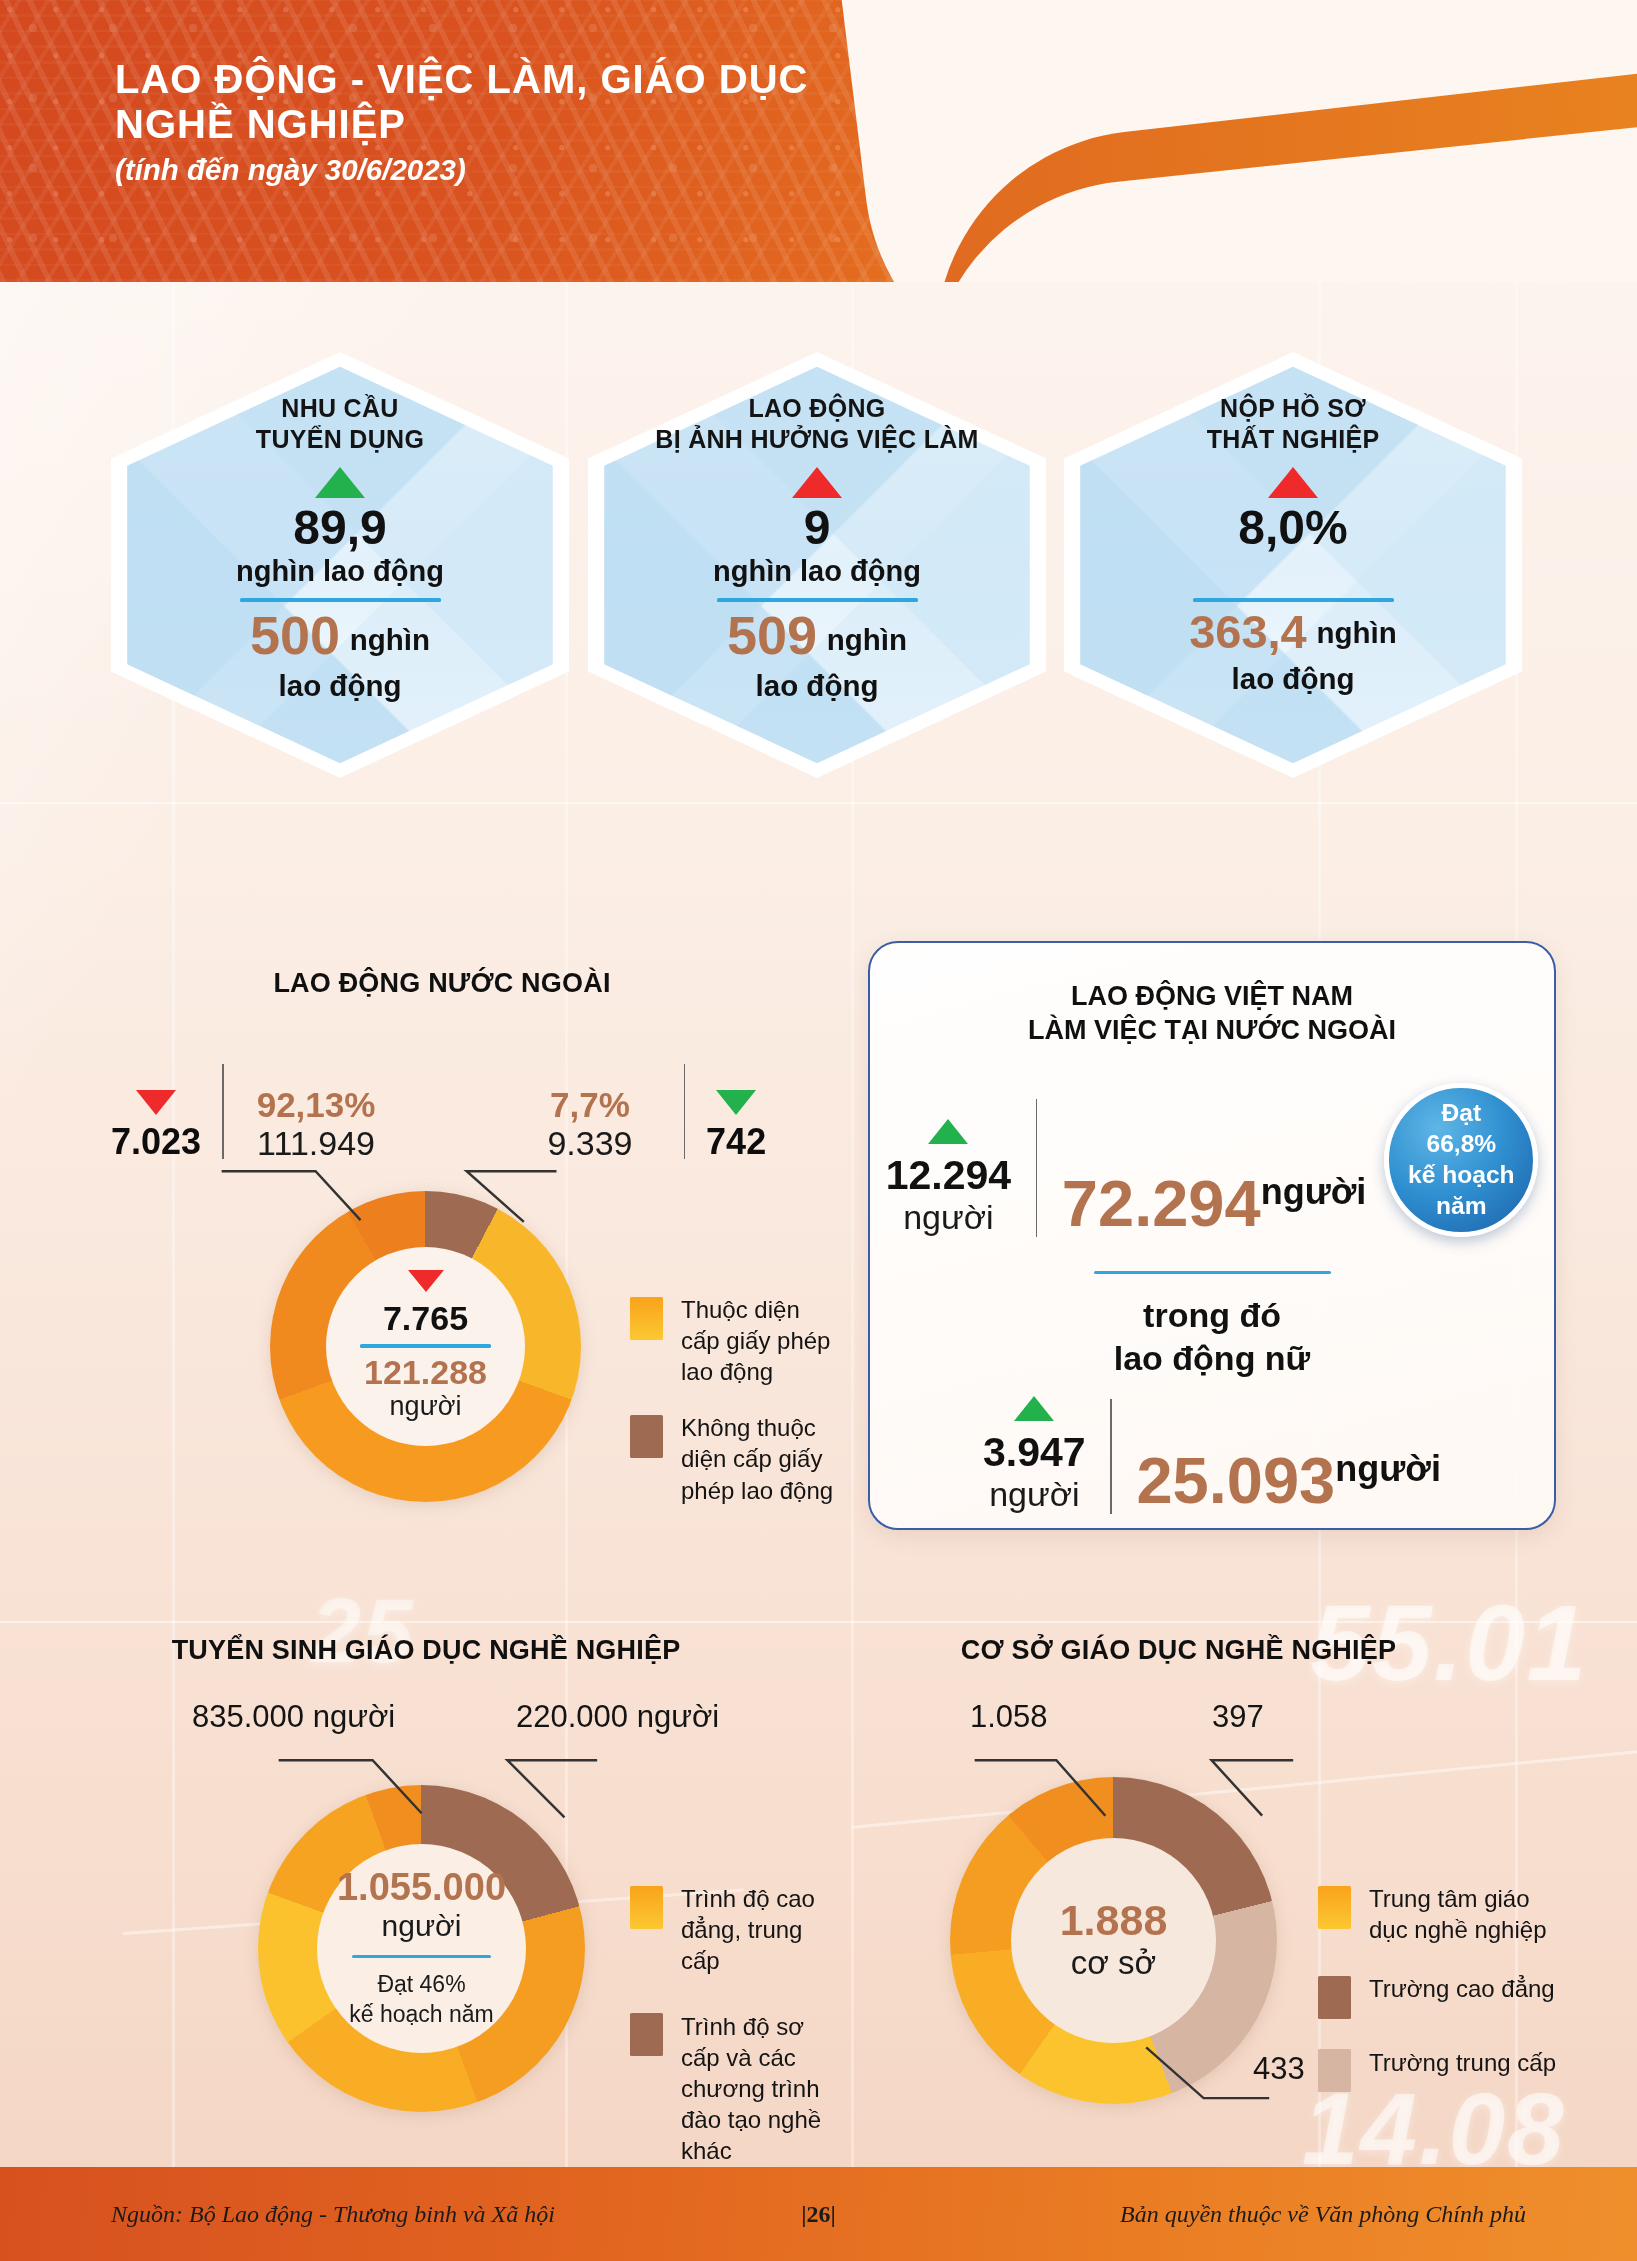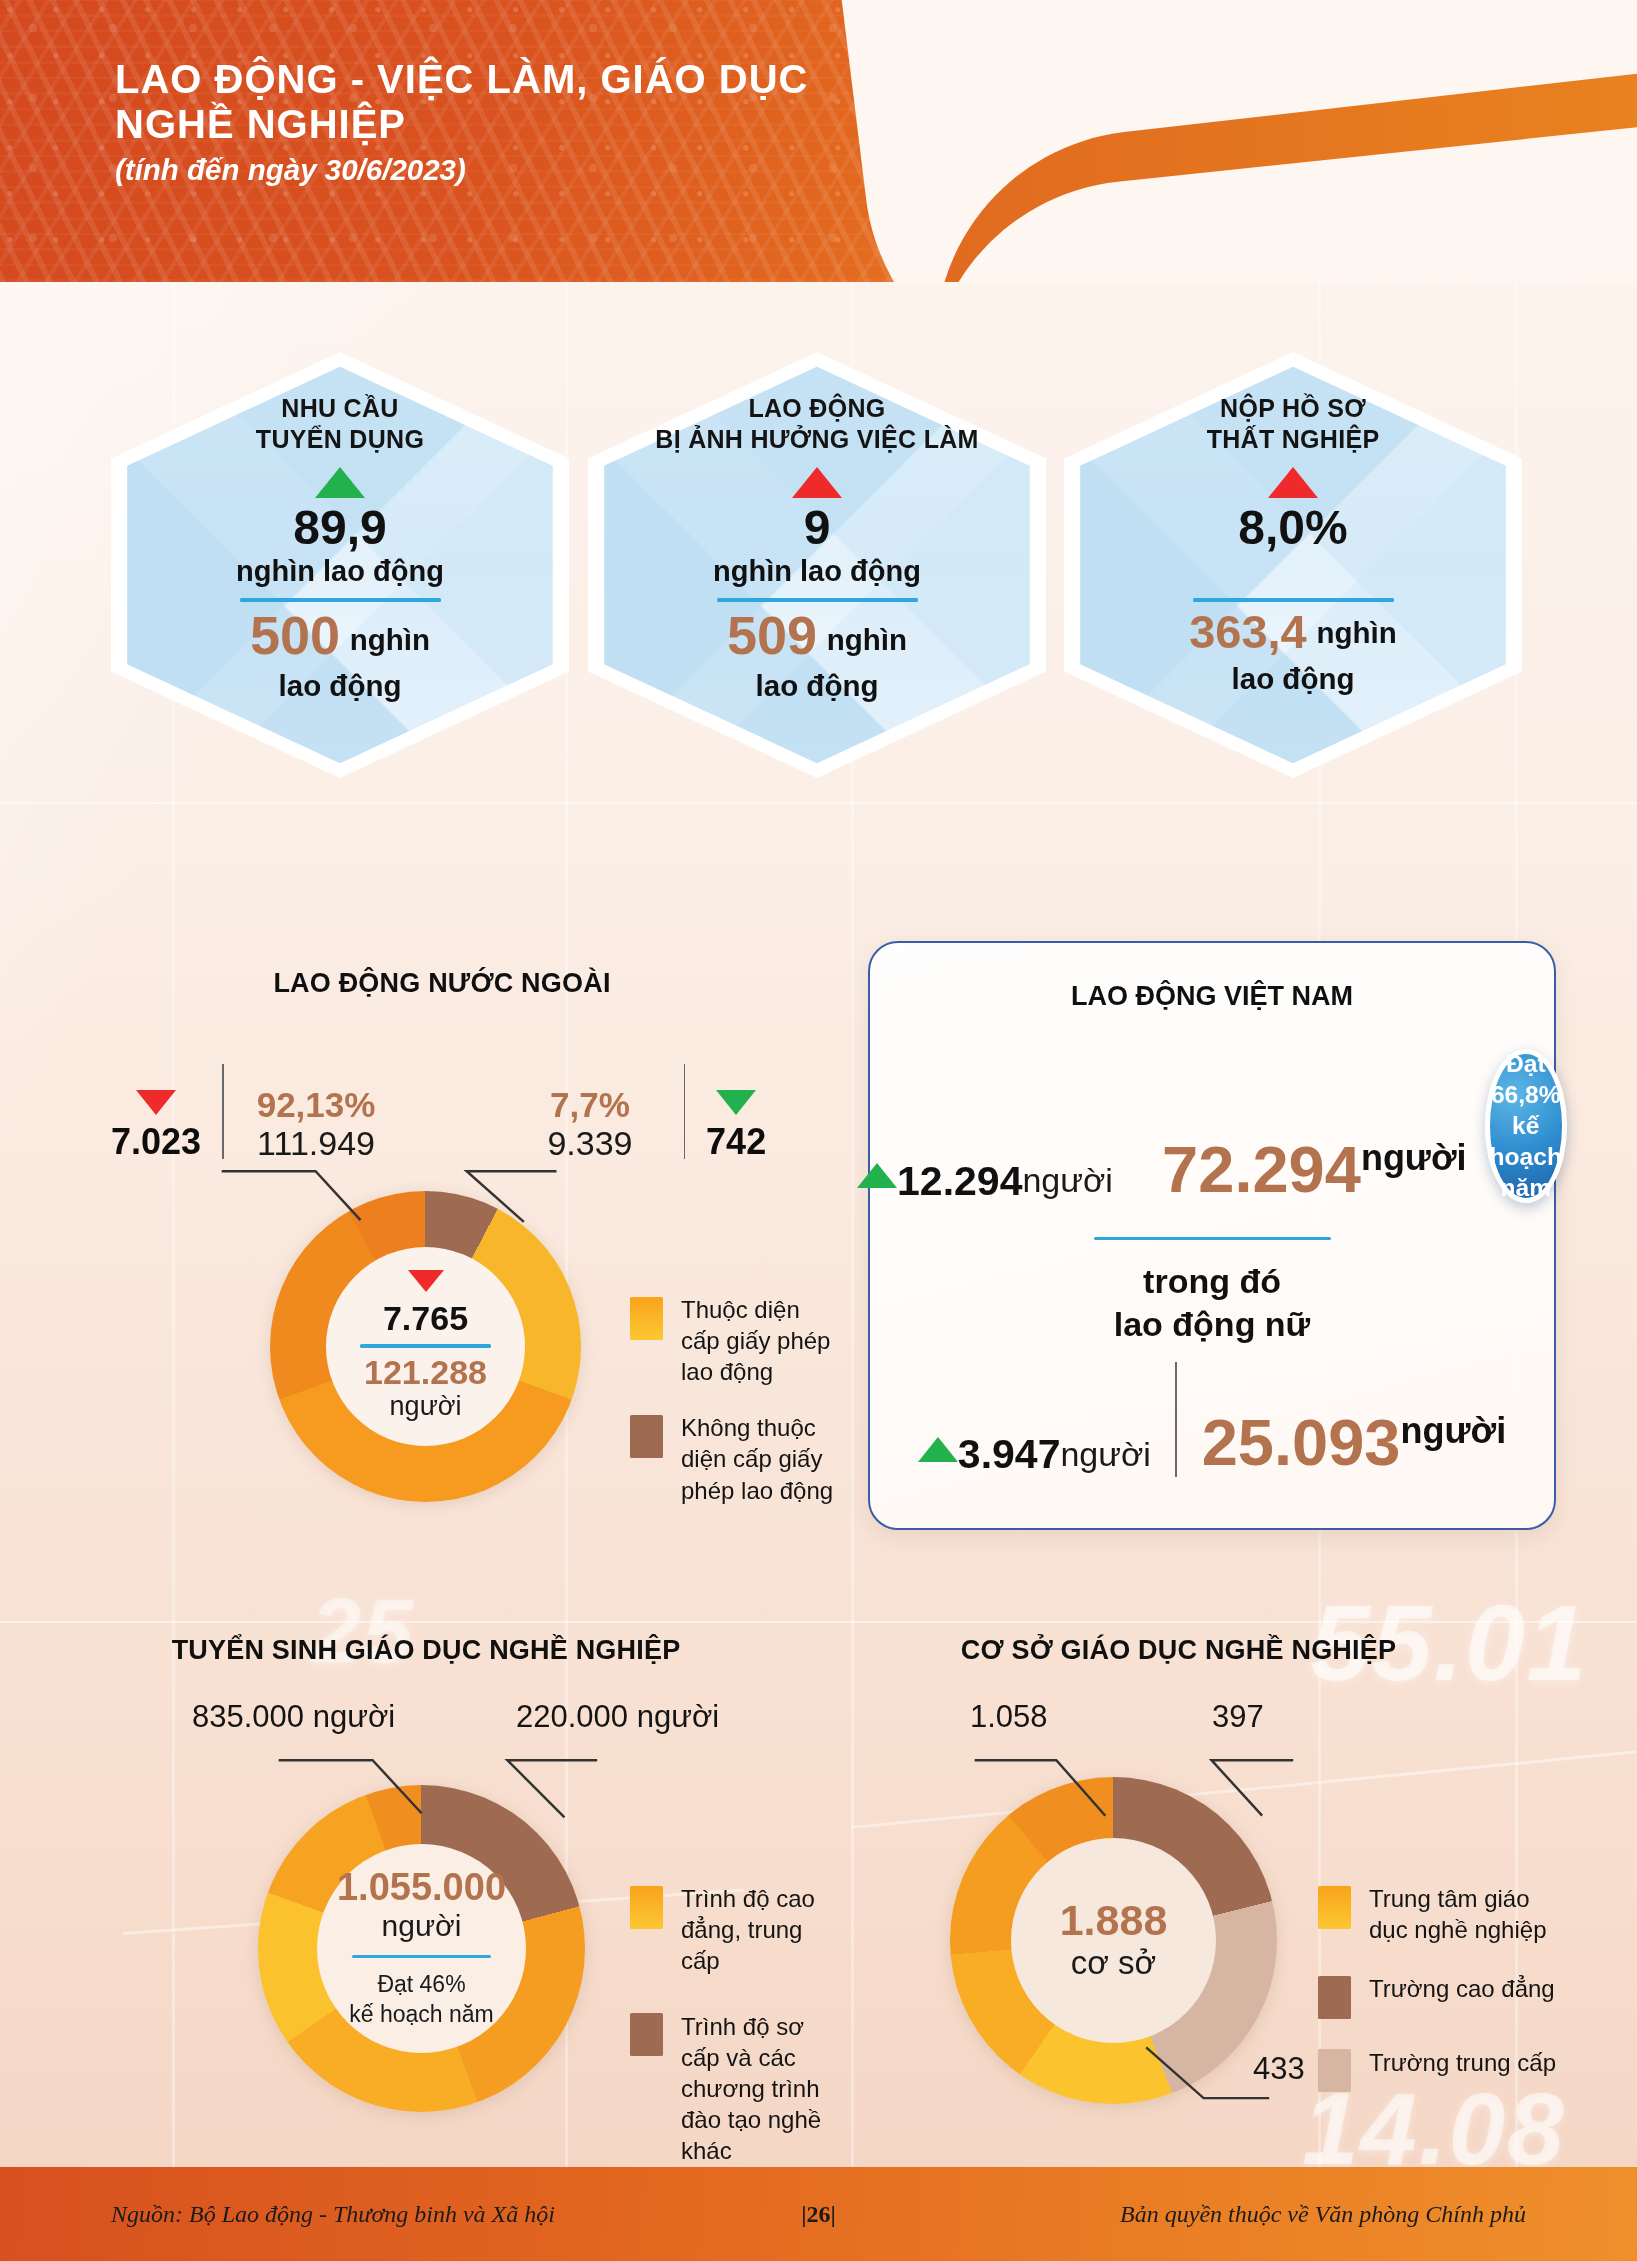--- a/index.html
+++ b/index.html
@@ -167,21 +167,21 @@
     position:absolute;border:2.5px solid #3b5da8;border-radius:30px;
     background:linear-gradient(165deg,rgba(255,255,255,.95),rgba(255,250,246,.92));
     box-shadow:0 6.5px 21px rgba(130,100,80,.13);
     z-index:6;
   }
   .panel-title{
     font-size:27px;font-weight:800;color:#101010;text-transform:uppercase;
     text-align:center;line-height:1.26;margin-top:36px;
   }
   .panel-row{display:flex;align-items:flex-end;justify-content:center;margin-top:36px}
-  .p-small{display:flex;flex-direction:row;align-items:center}
+  .p-small{display:flex;flex-direction:column;align-items:center}
   .p-small .num{font-size:41px;font-weight:800;color:#111;line-height:1.08}
   .p-small .unit{font-size:34px;font-weight:500;color:#1a1a1a;line-height:1.16}
   .p-div{width:1.6px;height:138px;background:#6a6a6a;margin:0 24.6px}
   .p-big{display:flex;flex-direction:row;}
   .p-big .num{font-size:65px;font-weight:800;color:#b3734f;line-height:1.02}
   .p-big .unit{font-size:36px;font-weight:800;color:#111;line-height:1.18}
   .badge{
     width:154px;height:154px;border-radius:50%;
     background:radial-gradient(circle at 34% 28%,#5fb6e6 0%,#2f8fd0 48%,#1c5fa8 100%);
     border:5.7px solid #fff;box-shadow:0 4.9px 13px rgba(40,80,140,.3);
@@ -356,20 +356,21 @@
   </div>
   <div class="legend-item">
     <span class="legend-sw" style="background:#9e6a52"></span>
     <span class="legend-tx">Không thuộc diện cấp giấy phép lao động</span>
   </div>
 </div>
 
 <div class="panel" style="left:868px;top:941px;width:688px;height:589px">
   <div class="panel-title">
     <div>LAO ĐỘNG VIỆT NAM</div>
+    <div>LÀM VIỆC TẠI NƯỚC NGOÀI</div>
   </div>
   <div class="panel-row">
     <div class="p-small">
       <div class="tri up-green" style="border-left:20.5px solid transparent;border-right:20.5px solid transparent;border-bottom:25px solid #22b14c;margin:0 0 9.8px 0"></div>
       <div class="num">12.294</div>
       <div class="unit">người</div>
     </div>
     <div class="p-div"></div>
     <div class="p-big">
       <div class="num">72.294</div>

